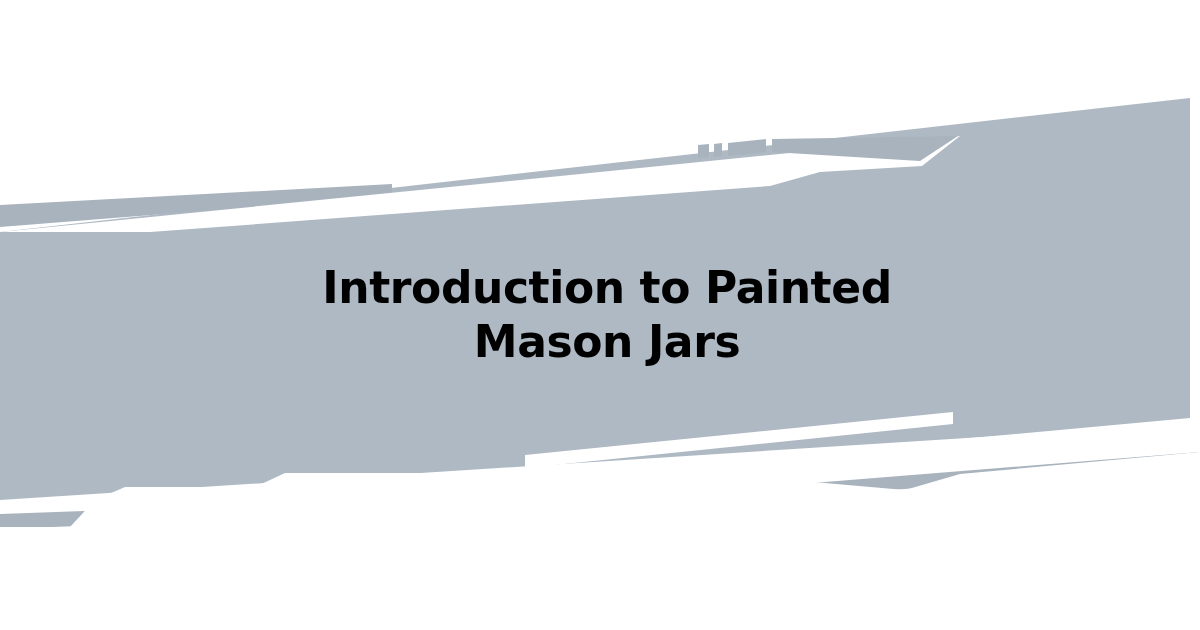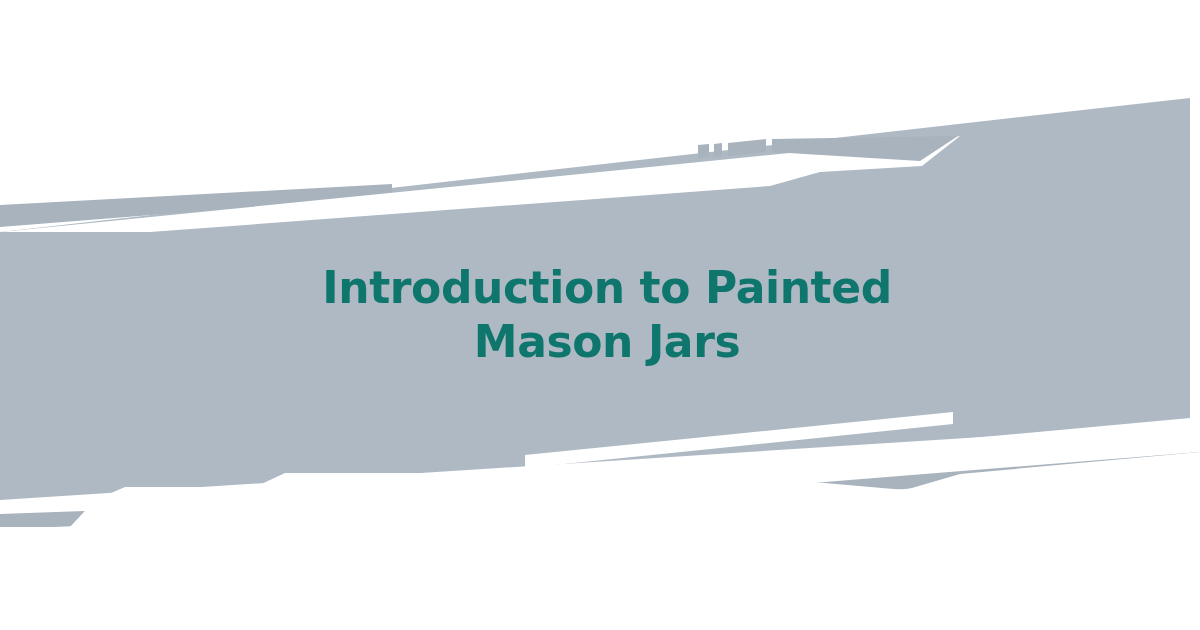--- a/index.html
+++ b/index.html
@@ -40,21 +40,21 @@
   #banner-title {
     width: 640px;
     margin: 0;
     padding: 0 0 0 14px;
     text-align: center;
     font-family: "DejaVu Sans", "Liberation Sans", sans-serif;
     font-size: 44px;
     line-height: 1.23;
     font-weight: 700;
     letter-spacing: -0.4px;
-    color: #0f766e;
+    color: #000000;
     white-space: pre-line;
   }
 </style>
 </head>
 <body>
 
 <div id="banner">
 
   <svg id="banner-art" viewBox="0 0 1200 630" preserveAspectRatio="none" aria-hidden="true">
 

